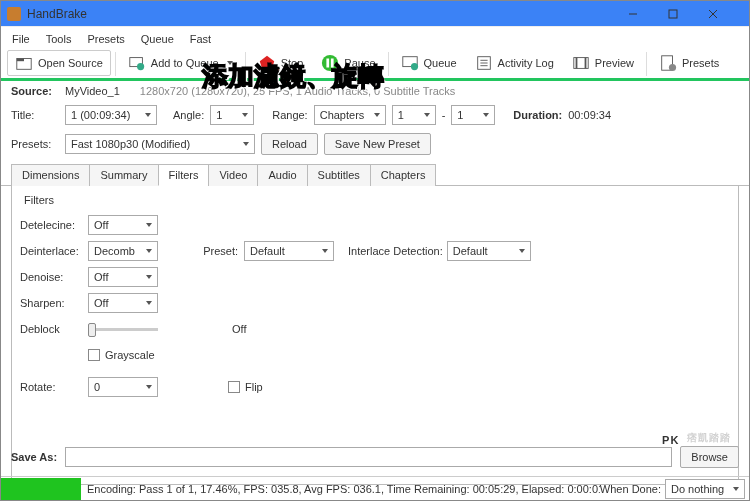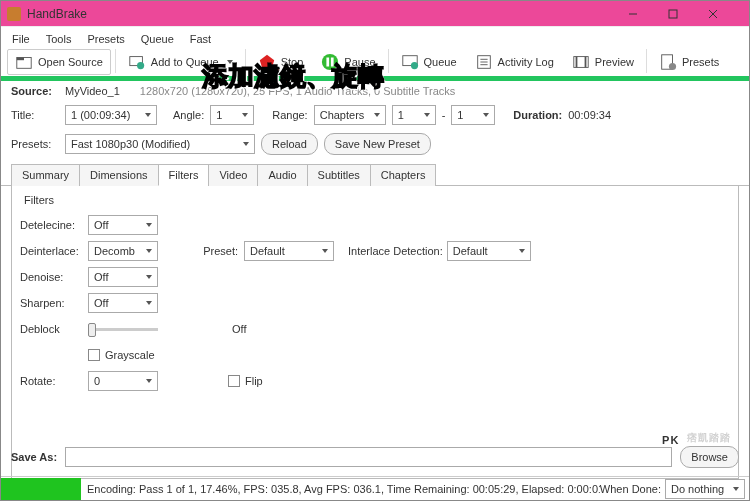--- a/index.html
+++ b/index.html
@@ -1,34 +1,34 @@
 <!DOCTYPE html>
 <html><head>
 <meta charset="utf-8">
 <style>
 *{box-sizing:border-box;margin:0;padding:0;font-family:"Segoe UI",Tahoma,sans-serif;font-size:11px;color:#333}
 body{background:#fff;width:750px;height:501px;overflow:hidden;border:1px solid #888;position:relative}
-.titlebar{height:26px;display:flex;align-items:center;padding:0 16px 0 6px;background:#ec4899;border-bottom:1px solid #eee}
+.titlebar{height:26px;display:flex;align-items:center;padding:0 16px 0 6px;background:#3b82f6;border-bottom:1px solid #eee}
 .titlebar .icon{width:14px;height:14px;background:#c77d2f;margin-right:6px;border-radius:2px}
 .titlebar .title{flex:1;font-size:12px}
 .winbtn{width:40px;height:24px;display:flex;align-items:center;justify-content:center}
 .winbtn svg{width:10px;height:10px;stroke:#333;stroke-width:1;fill:none}
 .menubar{height:20px;display:flex;align-items:flex-end;padding:0 4px;gap:2px}
 .menuitem{padding:2px 7px}
-.toolbar{height:34px;display:flex;align-items:flex-start;padding:2px 6px;gap:2px;border-bottom:5px solid #22c55e}
+.toolbar{height:34px;display:flex;align-items:flex-end;padding:2px 6px;gap:2px;border-bottom:3px solid #22c55e}
 .tbtn{display:flex;align-items:center;gap:5px;padding:3px 7px;border:1px solid transparent;border-radius:2px}
 .tbtn .ticon{width:18px;height:18px}
 .tdrop{width:0;height:0;border-left:3px solid transparent;border-right:3px solid transparent;border-top:4px solid #555;margin-left:3px}
 .sep{width:1px;height:24px;background:#ddd;margin:0 2px}
 .row{display:flex;align-items:center;padding:4px 10px;gap:6px}
 .lbl{min-width:48px;font-weight:normal}
 .bold{font-weight:600}
 .sel{height:20px;border:1px solid #aaa;background:#fff;display:flex;align-items:center;padding:0 4px 0 5px;position:relative;font-size:11px}
 .sel::after{content:"";position:absolute;right:5px;top:7px;border-left:3px solid transparent;border-right:3px solid transparent;border-top:4px solid #555}
-.btn{height:22px;border:1px solid #aaa;background:#f5f5f5;padding:0 10px;display:flex;align-items:center;border-radius:10px}
+.btn{height:22px;border:1px solid #aaa;background:#f5f5f5;padding:0 10px;display:flex;align-items:center;border-radius:2px}
 .tabs{display:flex;padding:0 10px;margin-top:4px;border-bottom:1px solid #bbb}
 .tab{padding:4px 10px;border:1px solid #bbb;border-bottom:none;background:#f5f5f5;margin-right:-1px;position:relative;top:1px}
 .tab.active{background:#fff;border-bottom:1px solid #fff}
 .panel{margin:0 10px 6px 10px;border:1px solid #bbb;border-top:none;padding:8px 8px 84px 8px;min-height:258px}
 .group-title{font-size:11px;margin:0 0 6px 4px}
 .frow{display:flex;align-items:center;height:26px}
 .flbl{width:68px}
 .fsel{width:70px}
 .cb{width:12px;height:12px;border:1px solid #888;margin-right:5px;background:#fff}
 .slider{width:70px;height:3px;background:#ccc;position:relative}
@@ -163,22 +163,22 @@
 </div>
 
 <div class="row">
   <span class="lbl">Presets:</span>
   <div class="sel" style="width:190px;">Fast 1080p30  (Modified)</div>
   <div class="btn">Reload</div>
   <div class="btn">Save New Preset</div>
 </div>
 
 <div class="tabs">
+  <div class="tab">Dimensions</div>
   <div class="tab">Summary</div>
-  <div class="tab">Dimensions</div>
   <div class="tab active">Filters</div>
   <div class="tab">Video</div>
   <div class="tab">Audio</div>
   <div class="tab">Subtitles</div>
   <div class="tab">Chapters</div>
 </div>
 
 <div class="panel">
   <div class="group-title">Filters</div>
 
@@ -213,21 +213,21 @@
       </div>
     <span style="margin-left:74px">Off</span>
   </div>
 
   <div class="frow">
     <span class="flbl"></span>
     <div class="cb"></div>
     <span>Grayscale</span>
   </div>
 
-  <div class="frow" style="">
+  <div class="frow" style="margin-top:6px">
     <span class="flbl">Rotate:</span>
     <div class="sel fsel">0</div>
     <span style="width:70px"></span>
     <div class="cb"></div>
     <span>Flip</span>
   </div>
 
   <div class="overlay" style="left:201px;top:58px">添加濾鏡、旋轉</div>
 </div>
 

